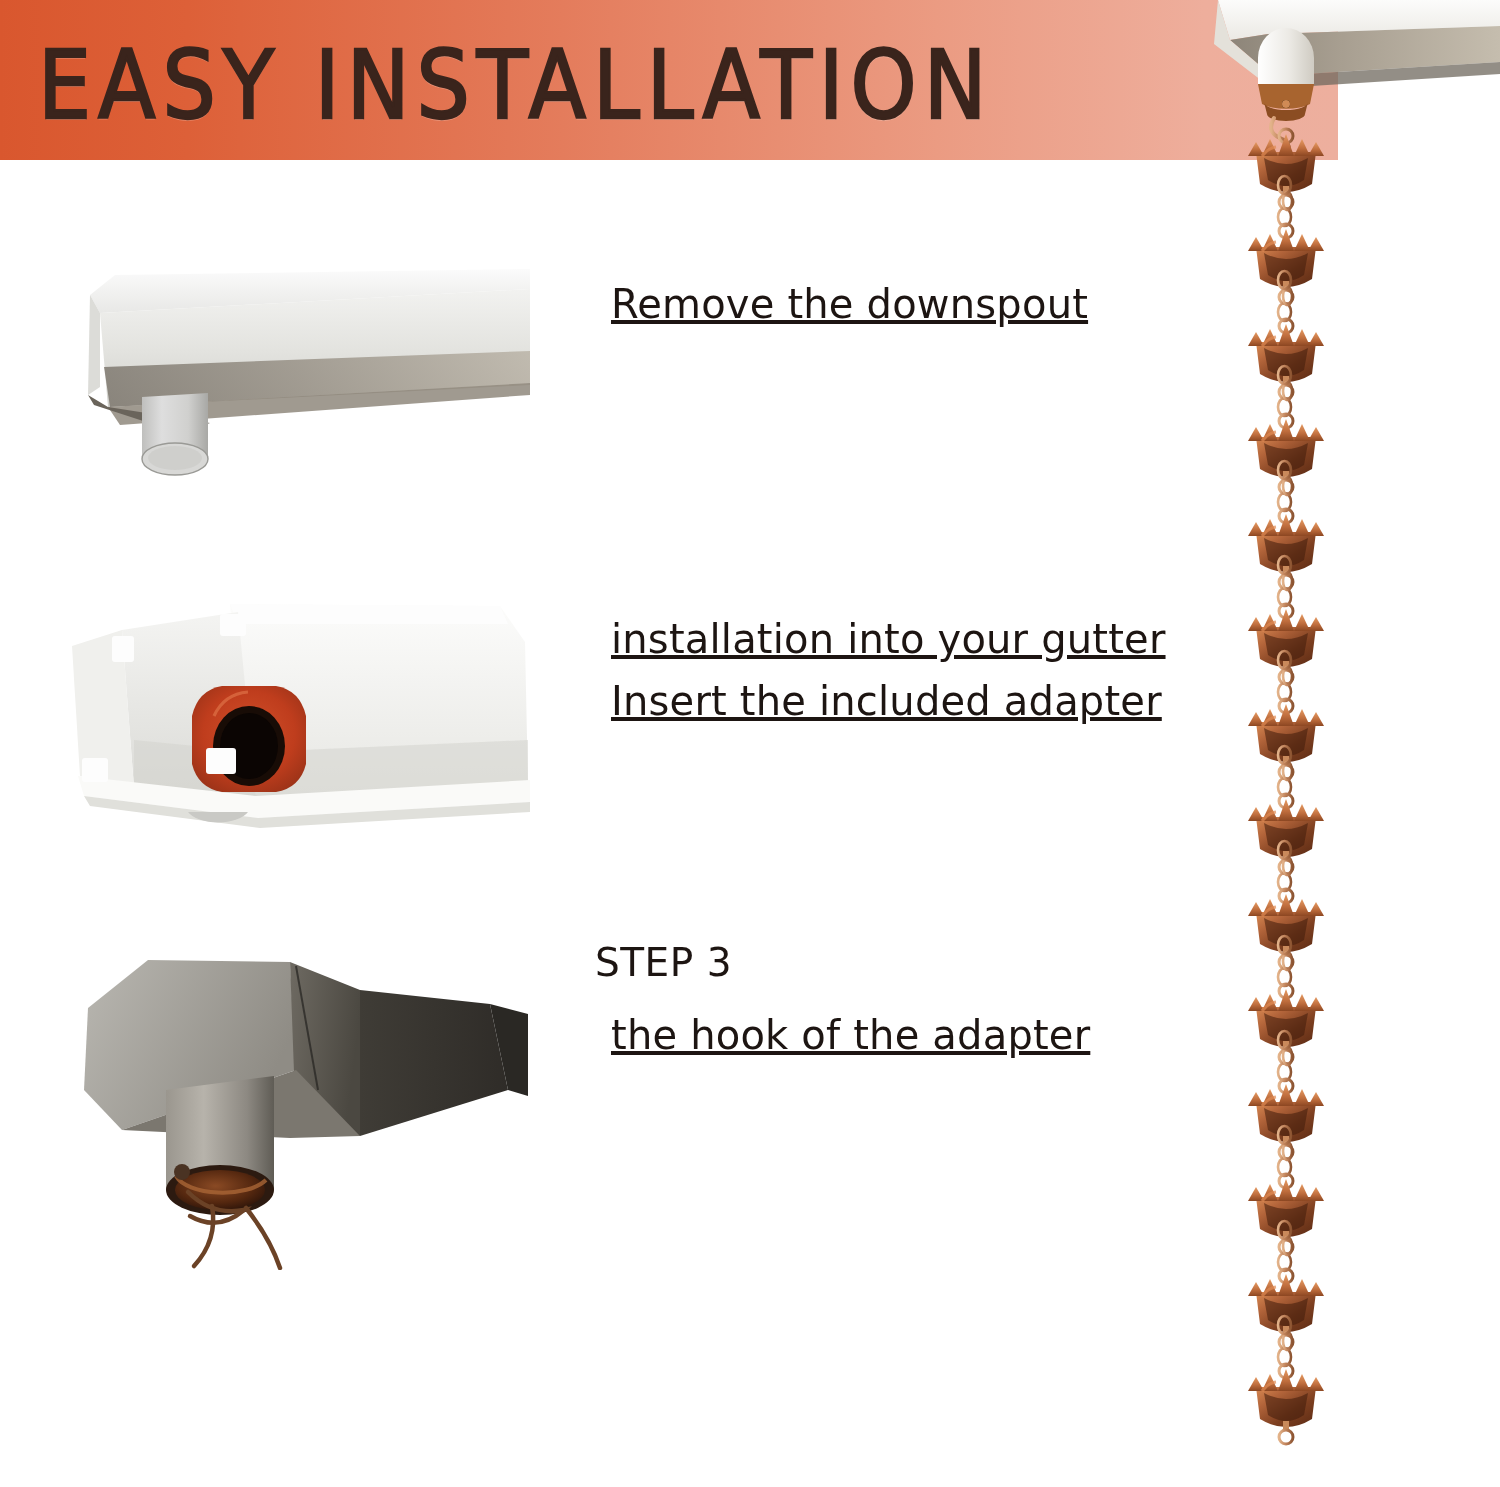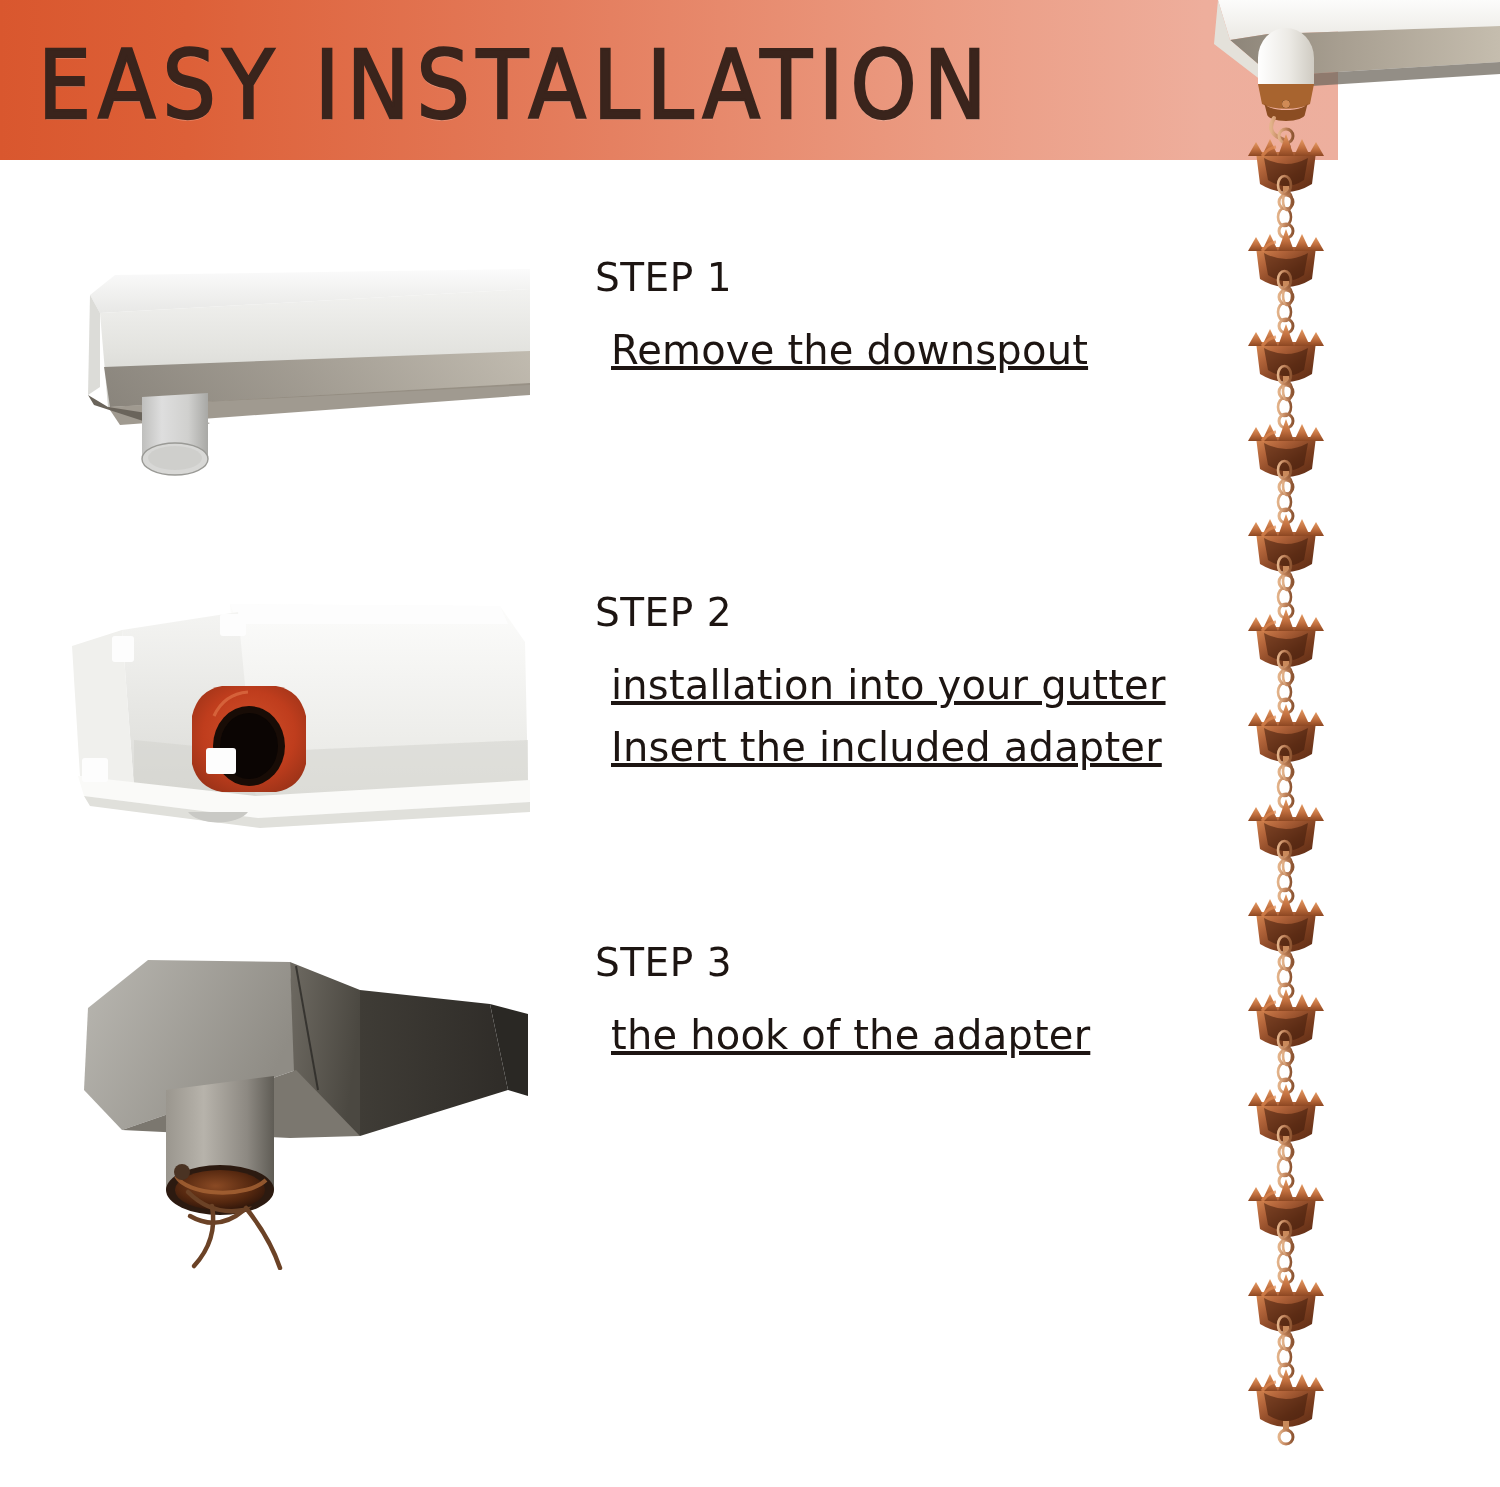--- a/index.html
+++ b/index.html
@@ -150,21 +150,20 @@
 
         <path d="M28 140 L48 152 L150 168 L120 178 L34 150 Z" fill="#6a645b"></path>
 
         <path d="M82 142 L82 204 a36 17 0 0 0 66 0 L148 138 Z" fill="url(#g1pipe)"></path>
         <ellipse cx="115" cy="204" rx="33" ry="16" fill="#d8d8d6" stroke="#9a9a96" stroke-width="1.4"></ellipse>
         <ellipse cx="115" cy="203" rx="27" ry="12" fill="#c8c8c5" opacity="0.55"></ellipse>
       </svg>
     </div>
 
     <div class="step-text">
-      <div class="step-label">STEP 1</div>
       <div class="step-body">
         <span class="ln">Remove the downspout</span>
       </div>
     </div>
   </div>
 
   <div class="step-row r2">
 
     <div class="photo">
       <svg width="470" height="240" viewBox="0 0 470 240">
@@ -207,21 +206,20 @@
         <rect x="52" y="46" width="22" height="26" rx="3" fill="#fdfdfd"></rect>
         <rect x="160" y="24" width="26" height="22" rx="3" fill="#fdfdfd"></rect>
         <rect x="146" y="158" width="30" height="26" rx="3" fill="#fdfdfd"></rect>
         <rect x="22" y="168" width="26" height="24" rx="3" fill="#fdfdfd"></rect>
 
         <path d="M128 222 a32 16 0 0 0 60 0 Z" fill="#c9c9c5"></path>
       </svg>
     </div>
 
     <div class="step-text">
-      <div class="step-label">STEP 2</div>
       <div class="step-body">
         <span class="ln">installation into your gutter</span>
         <span class="ln">Insert the included adapter</span>
       </div>
     </div>
   </div>
 
   <div class="step-row r3">
 
     <div class="photo">

